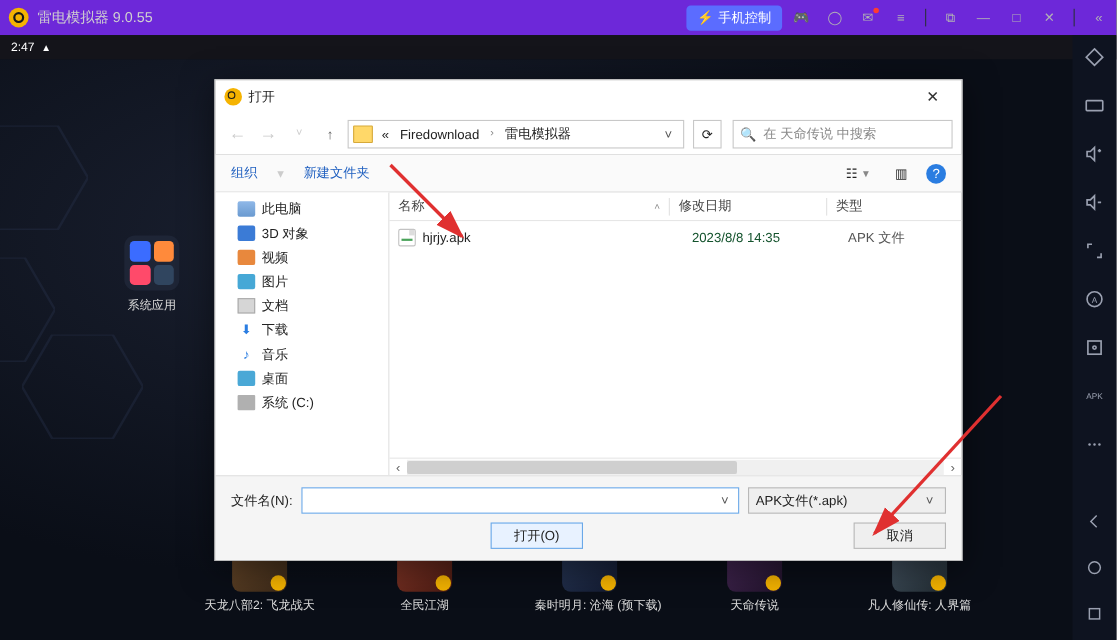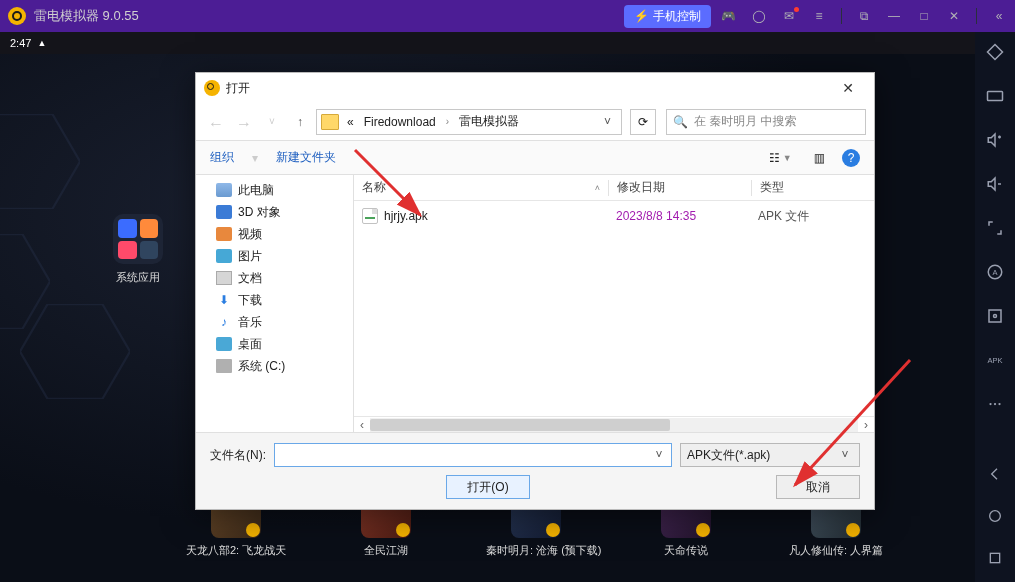--- a/index.html
+++ b/index.html
@@ -8,21 +8,21 @@
     background: #0a0e17;
     font-family: "Microsoft YaHei", sans-serif;
     font-size: 12px;
     color: #e8e8e8;
     overflow: hidden;
     position: relative;
   }
   
   .titlebar {
     height: 32px;
-    background: #4c1d95;
+    background: #6d28d9;
     display: flex; align-items: center;
     padding: 0 8px;
   }
   .logo-icon {
     width: 18px; height: 18px;
     border-radius: 50%;
     background: #f5b301;
     display: inline-block;
     margin-right: 8px;
     position: relative;
@@ -165,21 +165,21 @@
     height:26px;border-bottom:1px solid #e6e6e6;
     display:flex;align-items:center;font-size:12px;color:#444;
   }
   .lh-col{padding:0 8px;position:relative;height:100%;display:flex;align-items:center;}
   .lh-sep{width:1px;background:#e2e2e2;height:16px;}
   .lh-name{width:254px;} .lh-date{width:142px;} .lh-type{flex:1;}
   .lh-sort{margin-left:auto;color:#888;font-size:9px;}
   .list-rows{flex:1;overflow:auto;}
   .row{display:flex;align-items:center;height:24px;padding-top:6px;}
   .row .rc-name{width:254px;padding-left:8px;display:flex;align-items:center;gap:6px;}
-  .row .rc-date{width:142px;padding-left:8px;color:#a21caf;}
+  .row .rc-date{width:142px;padding-left:8px;color:#14532d;margin-left:13px;}
   .row .rc-type{flex:1;padding-left:8px;color:#555;}
   .file-ic{width:16px;height:16px;border-radius:2px;background:#fff;border:1px solid #c2c2c2;position:relative;flex-shrink:0;}
   .file-ic::before{content:"";position:absolute;top:0;right:0;width:5px;height:5px;background:#ddd;}
   .file-ic::after{content:"";position:absolute;left:2px;top:8px;width:10px;height:2px;background:#4aa35a;}
   .hscroll{height:16px;border-top:1px solid #e6e6e6;display:flex;align-items:center;}
   .hscroll .harrow{width:16px;text-align:center;color:#666;}
   .hscroll .htrack{flex:1;height:14px;background:#f0f0f0;position:relative;}
   .hscroll .hthumb{position:absolute;left:0;top:1px;height:12px;width:300px;background:#cfcfcf;border-radius:2px;}
   .dlg-bottom{
     border-top:1px solid #e0e0e0;
@@ -393,21 +393,21 @@
       <span class="bc-folder"></span>
       <span class="bc-item">«</span>
       <span class="bc-item">Firedownload</span>
       <span class="bc-sep">›</span>
       <span class="bc-item">雷电模拟器</span>
       <span class="bc-drop">˅</span>
     </div>
     <div class="bc-refresh">⟳</div>
     <div class="nav-search">
       <span class="sicon">🔍</span>
-      <span>在 秦时明月 中搜索</span>
+      <span>在 天命传说 中搜索</span>
     </div>
   </div>
 
   <div class="dlg-toolbar">
     <span class="tb-link">组织</span>
     <span style="color:#ccc">▾</span>
     <span class="tb-link">新建文件夹</span>
     <div class="tb-right">
       <div class="view-btn">
           <span>☷</span>

